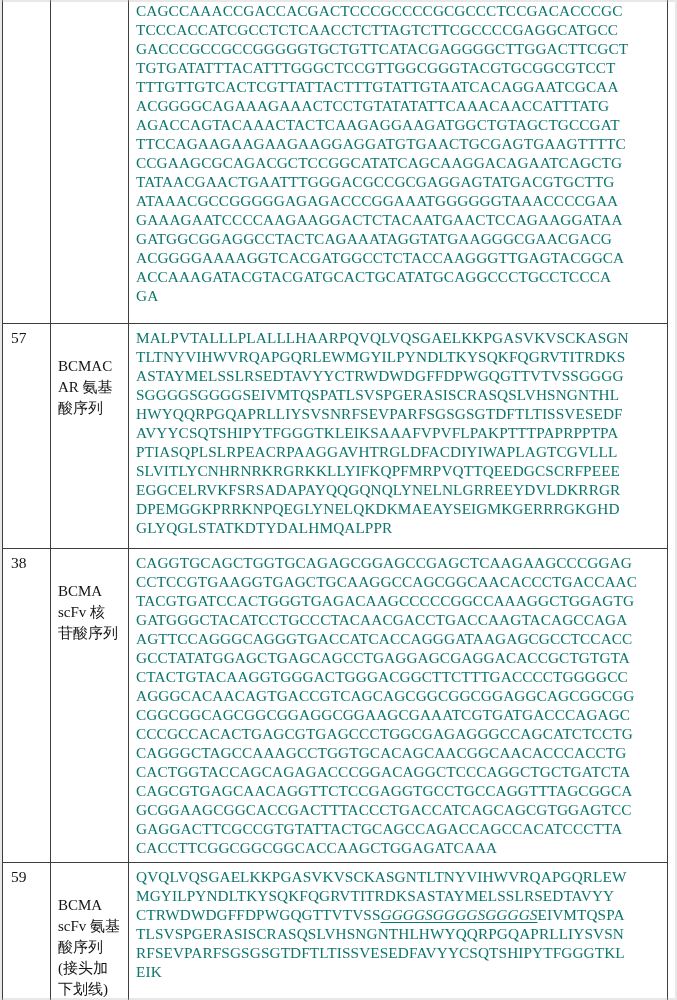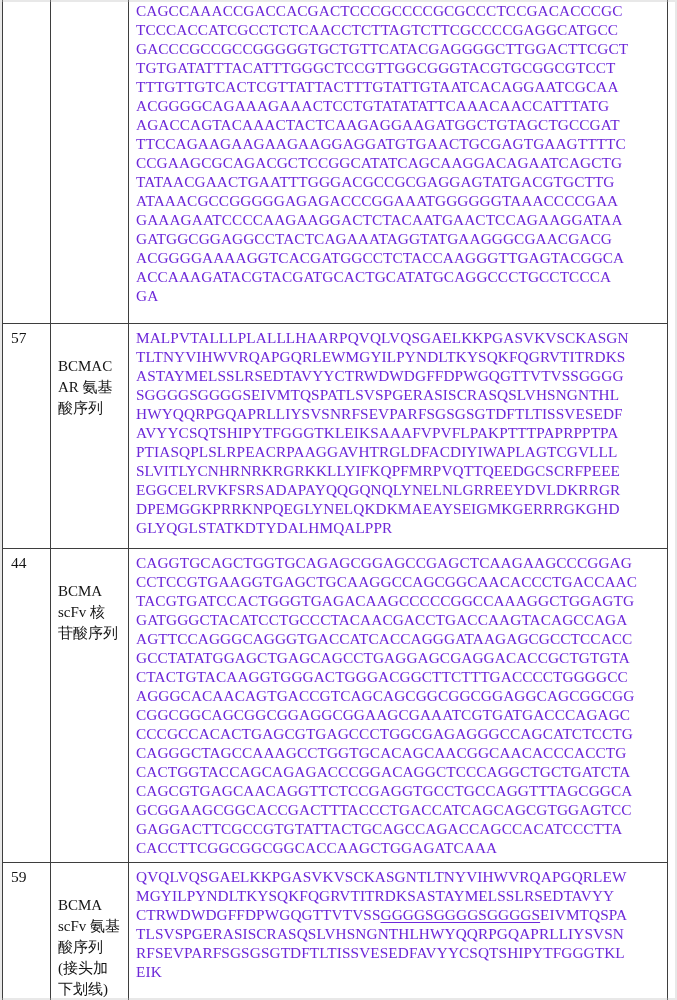--- a/index.html
+++ b/index.html
@@ -49,26 +49,27 @@
     line-height: 21px;
     white-space: pre-line;
     word-break: keep-all;
     margin-top: 28px;
   }
   .seq {
     font-size: 15.3px;
     line-height: 19px;
     letter-spacing: 0.1px;
     white-space: pre-line;
-    color: #6d28d9;
+    color: #0f766e;
   }
   .seq span.u {
     text-decoration: underline;
     text-decoration-thickness: 1px;
     text-underline-offset: 2px;
+    font-style: italic;
   }
 </style>
 </head>
 <body>
 
 <div class="page">
   <table class="seq-table">
     <colgroup>
       <col class="c-num">
       <col class="c-label">
@@ -119,21 +120,21 @@
 AVYYCSQTSHIPYTFGGGTKLEIKSAAAFVPVFLPAKPTTTPAPRPPTPA
 PTIASQPLSLRPEACRPAAGGAVHTRGLDFACDIYIWAPLAGTCGVLLL
 SLVITLYCNHRNRKRGRKKLLYIFKQPFMRPVQTTQEEDGCSCRFPEEE
 EGGCELRVKFSRSADAPAYQQGQNQLYNELNLGRREEYDVLDKRRGR
 DPEMGGKPRRKNPQEGLYNELQKDKMAEAYSEIGMKGERRRGKGHD
 GLYQGLSTATKDTYDALHMQALPPR</div>
       </td>
     </tr>
     <tr class="r-58">
       <td>
-        <div class="num">44</div>
+        <div class="num">38</div>
       </td>
       <td>
         <div class="label">BCMA
 scFv 核
 苷酸序列</div>
       </td>
       <td>
         <div class="seq">CAGGTGCAGCTGGTGCAGAGCGGAGCCGAGCTCAAGAAGCCCGGAG
 CCTCCGTGAAGGTGAGCTGCAAGGCCAGCGGCAACACCCTGACCAAC
 TACGTGATCCACTGGGTGAGACAAGCCCCCGGCCAAAGGCTGGAGTG

